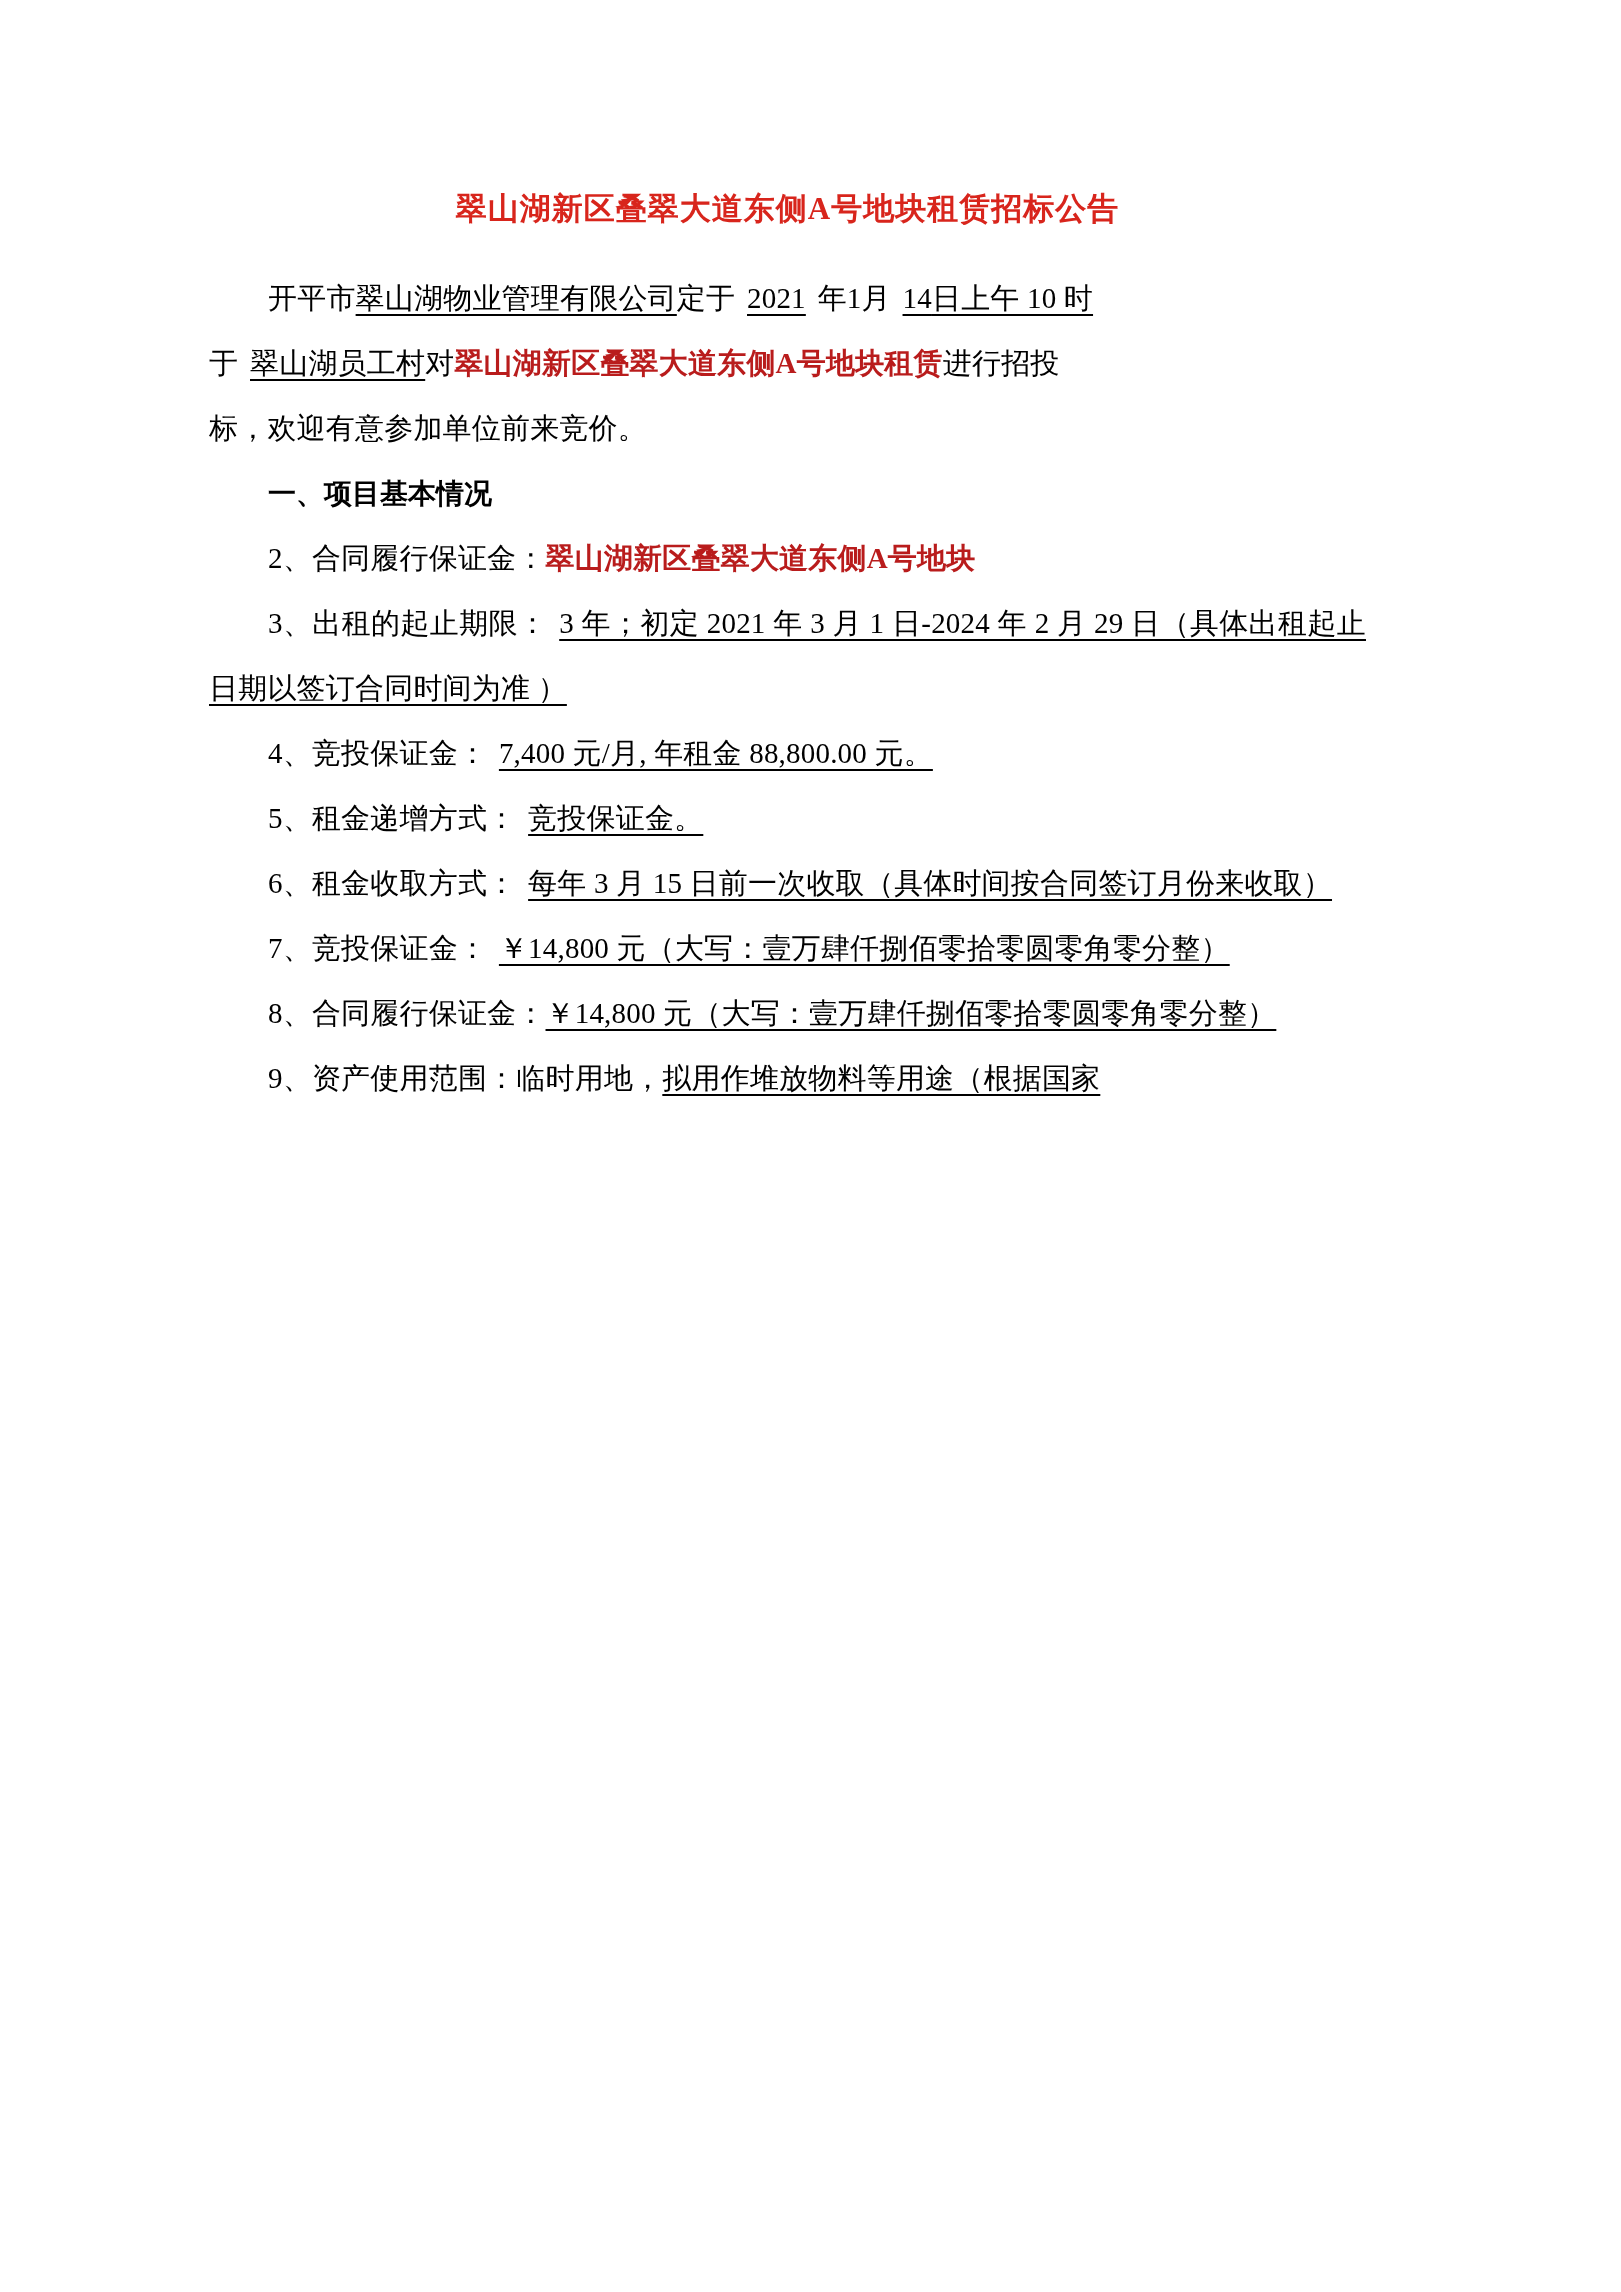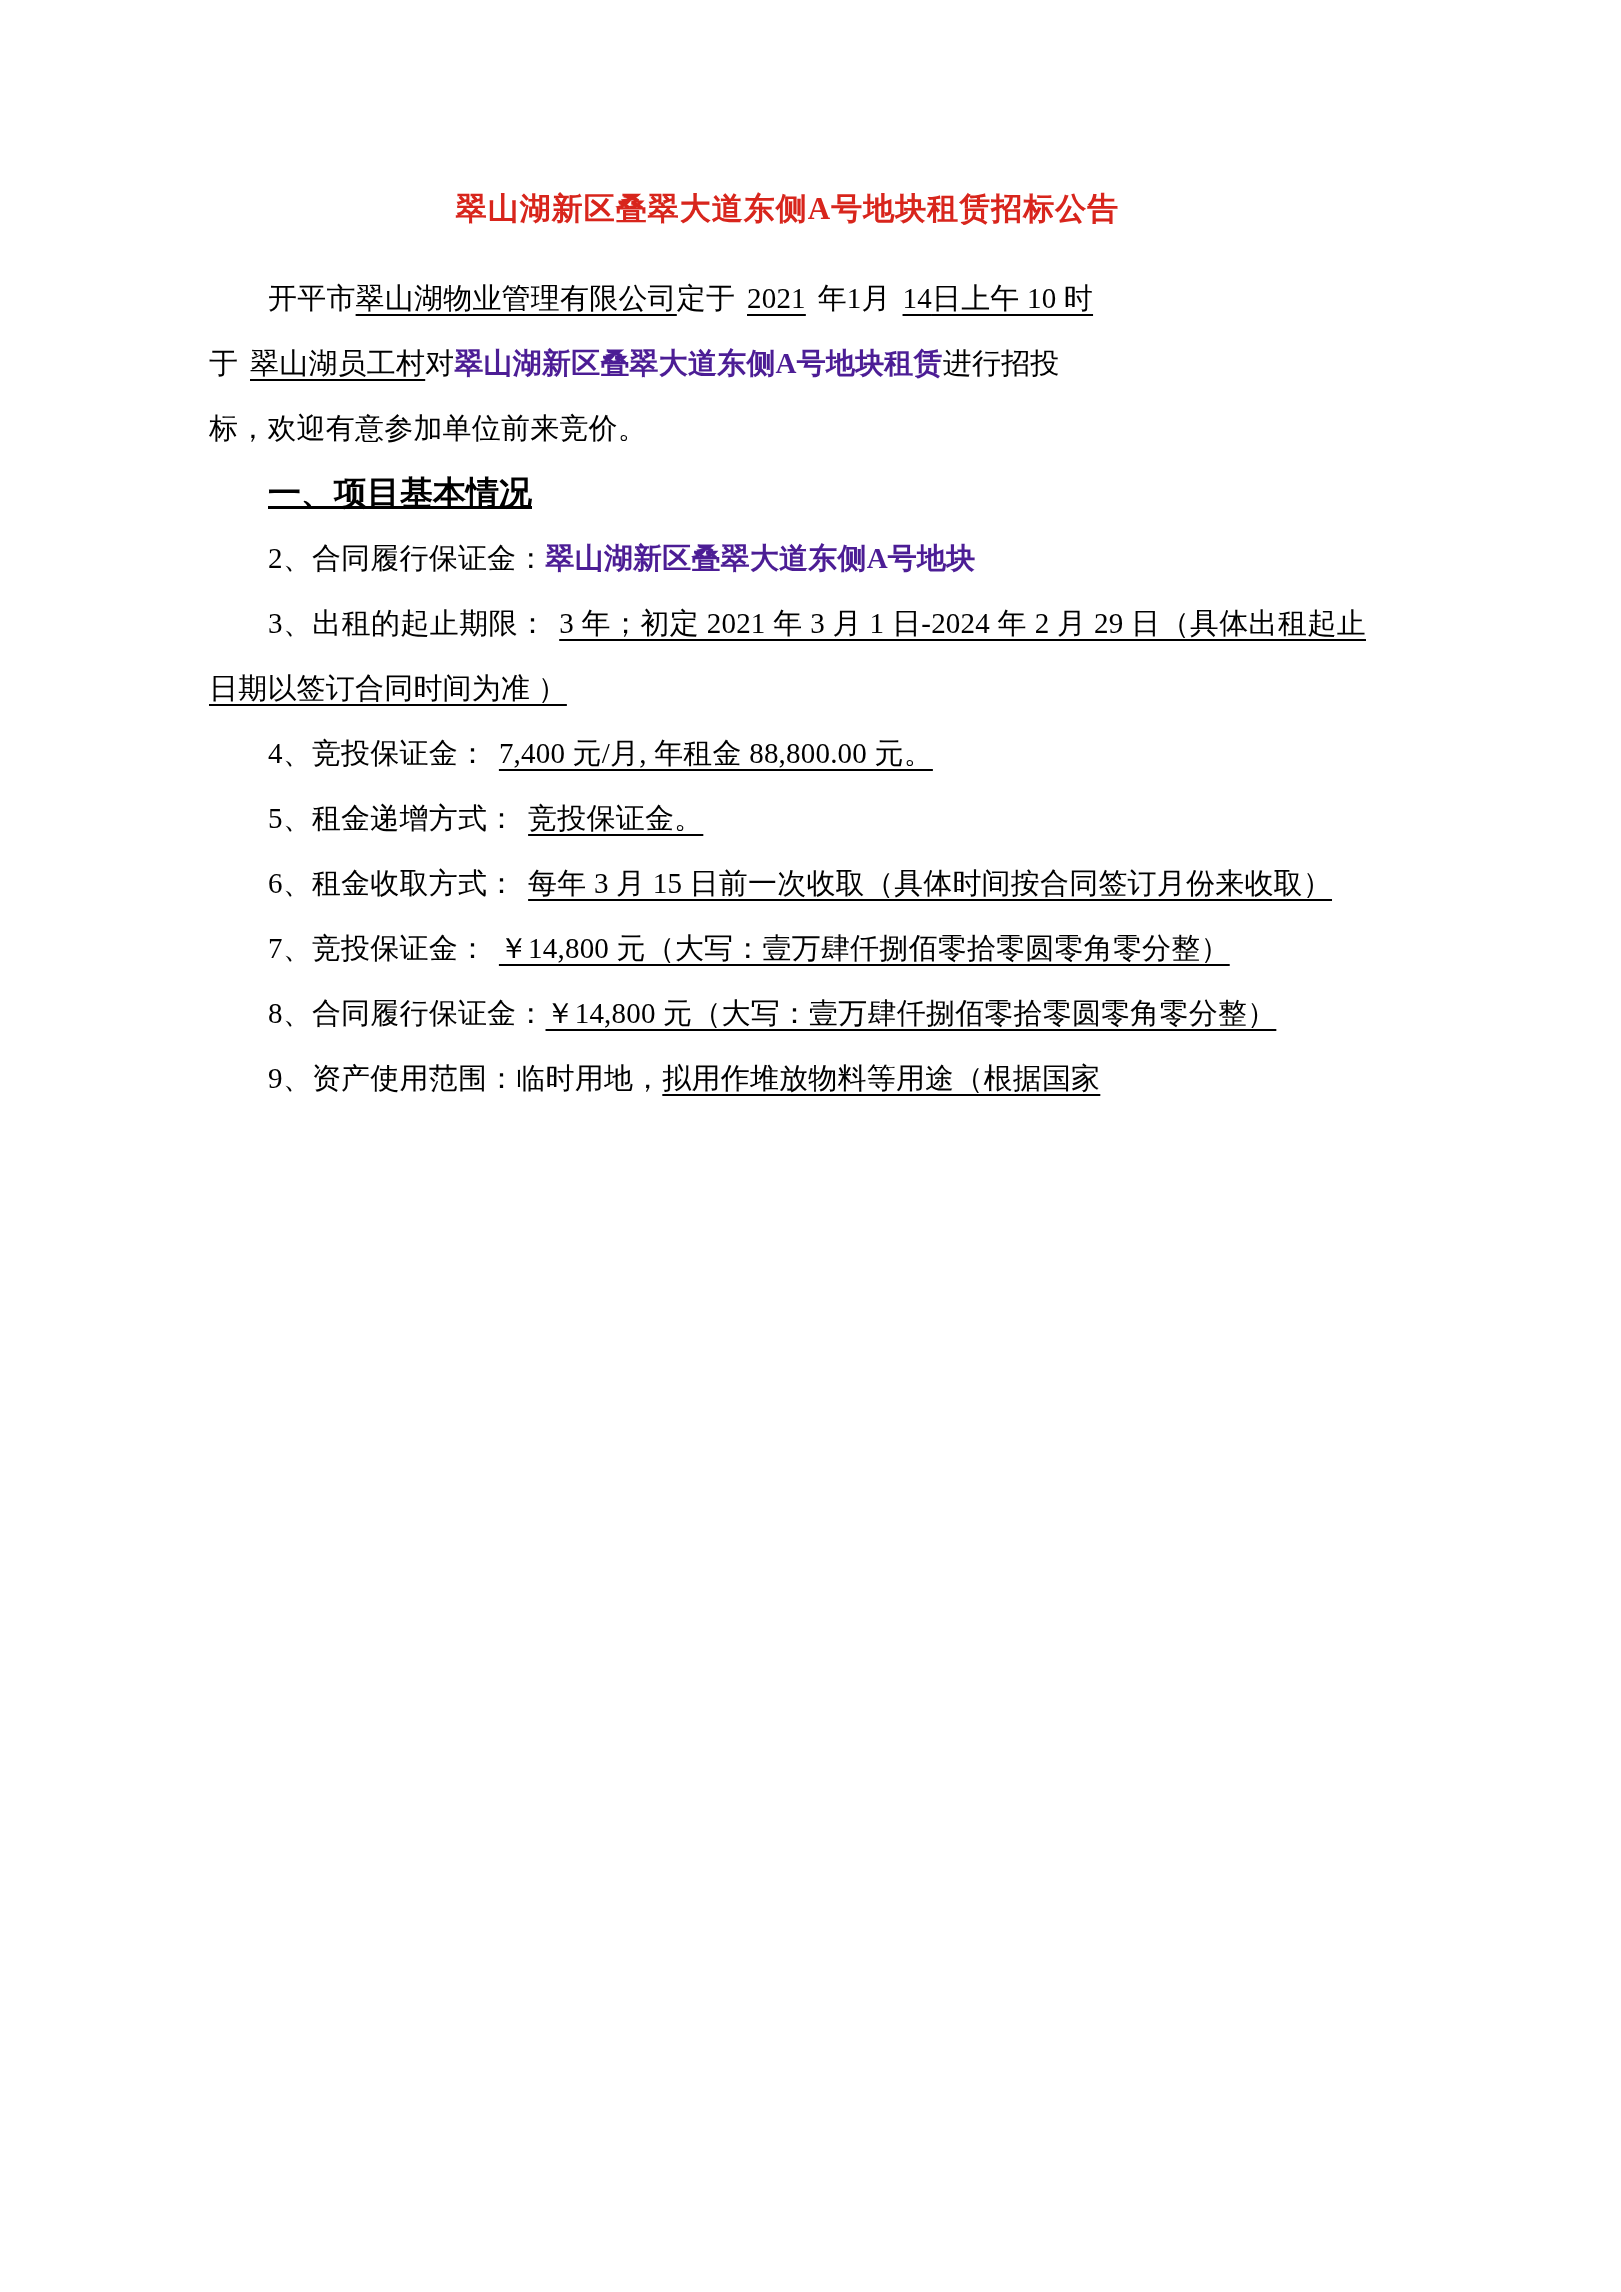--- a/index.html
+++ b/index.html
@@ -50,36 +50,35 @@
   }
   .para.indent {
     text-indent: 59px;
   }
   .para + .para {
     margin-top: 0;
   }
 
   
   .section-head {
-    font-size: 33px;
+    font-size: 28px;
     line-height: 65px;
     font-weight: bold;
     text-indent: 59px;
     margin: 0;
-    text-decoration: underline;
   }
 
   
   .u {
     text-decoration: underline;
     text-underline-offset: 5.9px;
     text-decoration-thickness: 2px;
   }
   .red {
-    color: #4c1d95;
+    color: #b91c1c;
     font-weight: bold;
     margin-top: 48px;
   }
 
   .sp { display: inline-block; width: 11.8px; }
   .sp-wide { display: inline-block; width: 25.5px; }
 </style>
 </head>
 <body>
 

